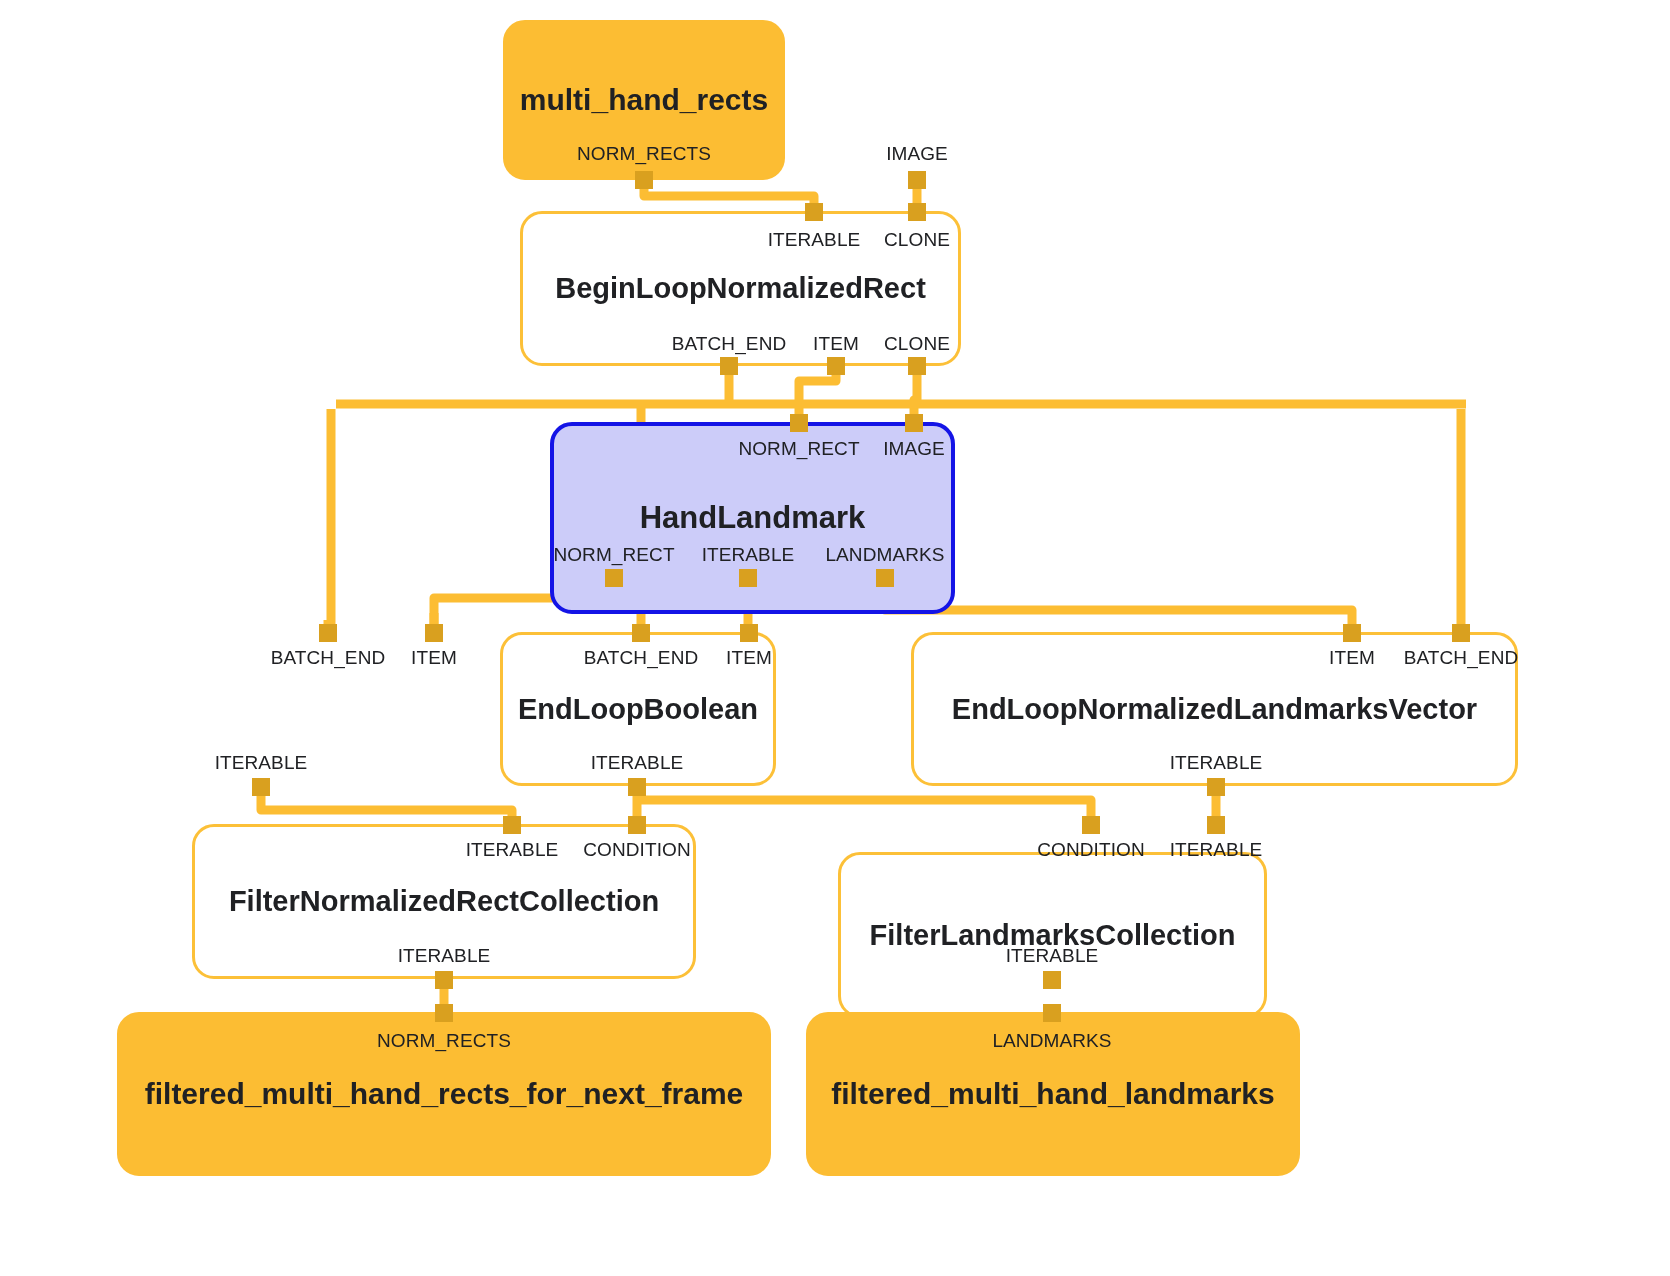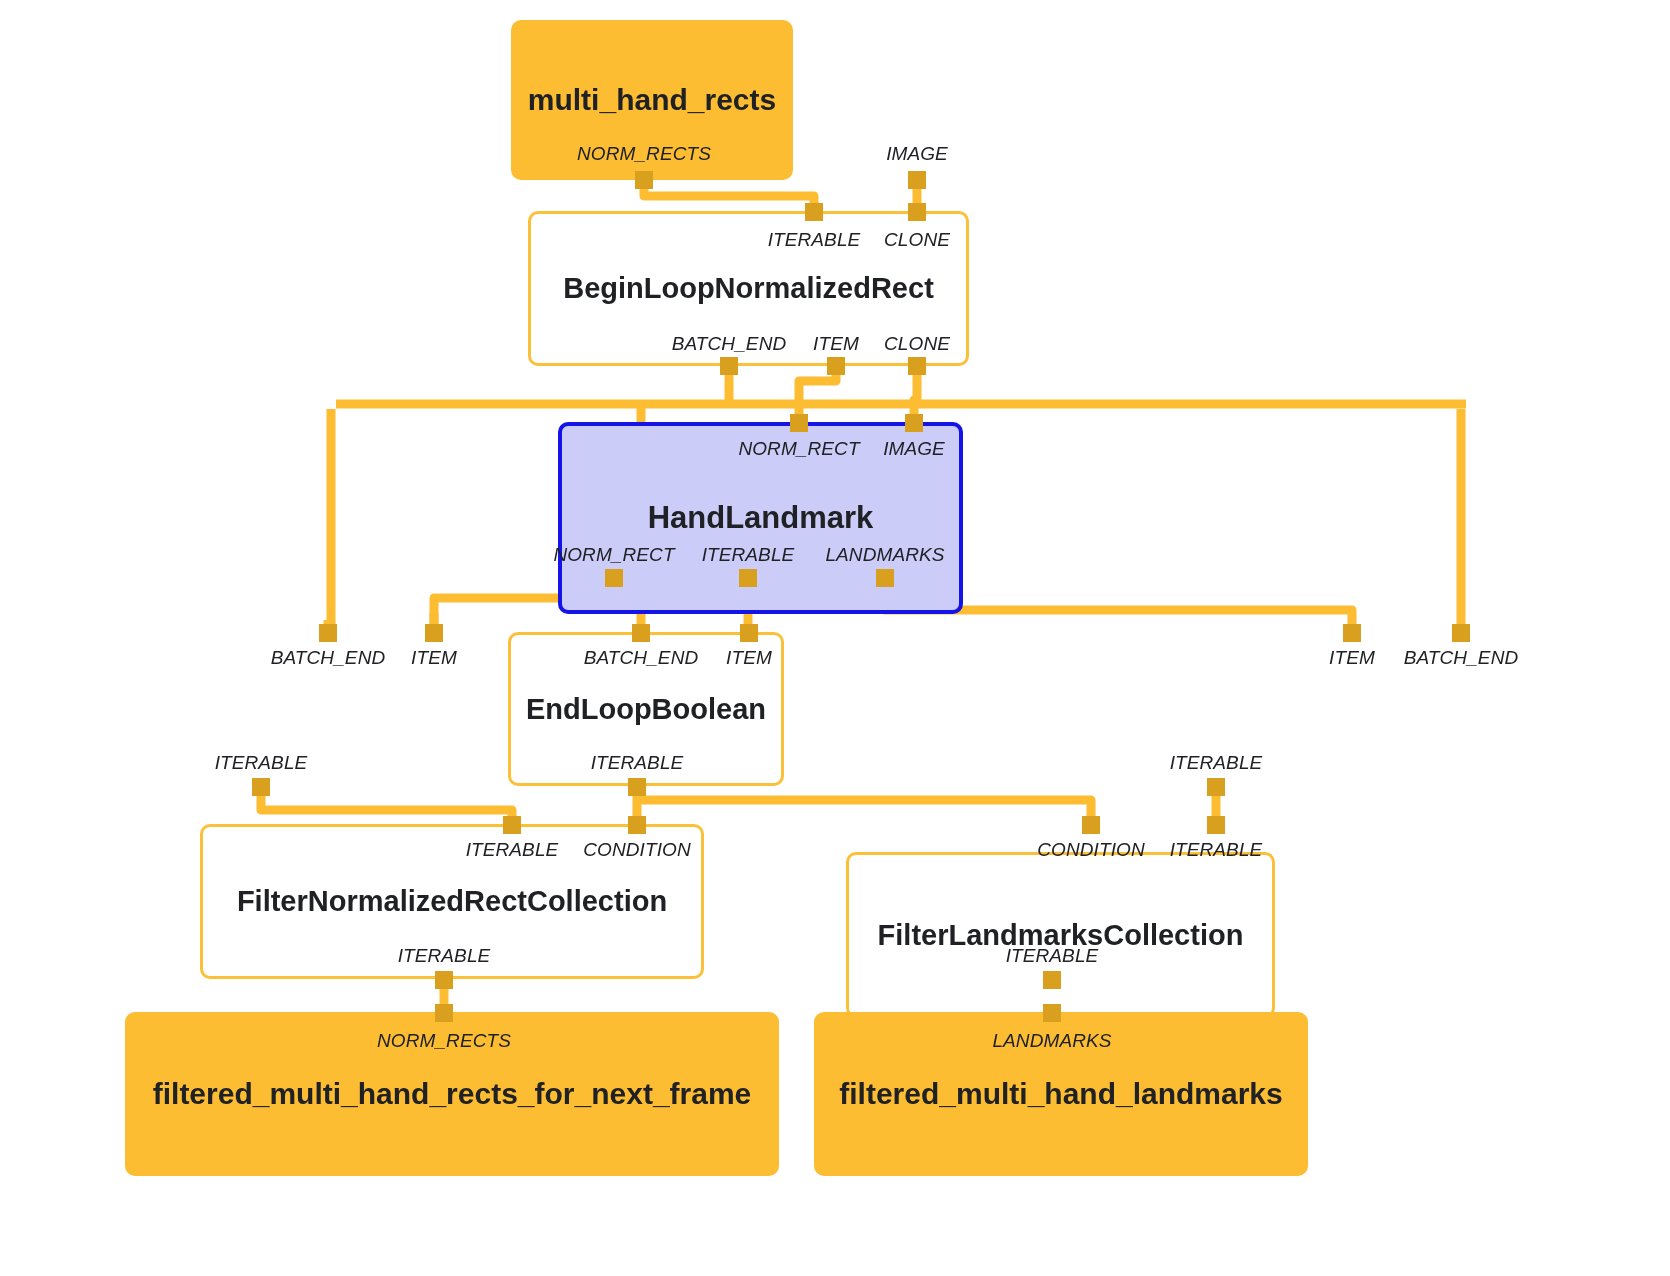--- a/index.html
+++ b/index.html
@@ -1,23 +1,23 @@
 <!DOCTYPE html>
 <html><head>
 <meta charset="utf-8">
 <style>
   html,body{margin:0;padding:0;background:#ffffff;}
   body{width:1670px;height:1276px;font-family:"Liberation Sans",sans-serif;}
   #stage{position:relative;width:1670px;height:1276px;overflow:hidden;background:#fff;}
   #edges{position:absolute;left:0;top:0;width:1670px;height:1276px;}
-  .node{position:absolute;box-sizing:border-box;border-radius:10px;display:flex;
-        flex-direction:column;align-items:center;justify-content:center;margin-left:8px;}
+  .node{position:absolute;box-sizing:border-box;border-radius:22px;display:flex;
+        flex-direction:column;align-items:center;justify-content:center;}
   .node .title{font-weight:bold;color:#202124;line-height:1.05;white-space:nowrap;}
   .port-label{position:absolute;font-size:19px;color:#202124;white-space:nowrap;
-              transform:translateX(-50%);letter-spacing:.1px;font-style:italic;}
+              transform:translateX(-50%);letter-spacing:.1px;}
   .stream{background:#fcbd33;border:2px solid #fcbd33;}
   .stream .title{font-size:30px;}
   .calc{background:#ffffff;border:3px solid #fcc038;}
   .calc .title{font-size:29px;}
   .calc-hl{background:#ccccf9;border:4px solid #1414e6;}
   .calc-hl .title{font-size:31px;}
   .calc-gray{background:#f2f2f2;border:3px solid #f0a44a;}
   .port-sq{position:absolute;width:18px;height:18px;background:#d9a01f;
            transform:translate(-50%,-50%);}
 </style>
@@ -111,20 +111,23 @@
   <div class="node calc" style="left:500px;top:632px;width:276px;height:154px;">
     <div class="title">EndLoopBoolean</div>
   </div>
   <div class="port-label" style="left:641px;top:647px;">BATCH_END</div>
   <div class="port-label" style="left:749px;top:647px;">ITEM</div>
   <div class="port-sq" style="left:641px;top:633px;"></div>
   <div class="port-sq" style="left:749px;top:633px;"></div>
   <div class="port-label" style="left:637px;top:752px;">ITERABLE</div>
   <div class="port-sq" style="left:637px;top:787px;"></div>
 
+  <div class="node calc" style="left:911px;top:632px;width:607px;height:154px;">
+    <div class="title">EndLoopNormalizedLandmarksVector</div>
+  </div>
   <div class="port-label" style="left:1352px;top:647px;">ITEM</div>
   <div class="port-label" style="left:1461px;top:647px;">BATCH_END</div>
   <div class="port-sq" style="left:1352px;top:633px;"></div>
   <div class="port-sq" style="left:1461px;top:633px;"></div>
   <div class="port-label" style="left:1216px;top:752px;">ITERABLE</div>
   <div class="port-sq" style="left:1216px;top:787px;"></div>
 
   <div class="node calc" style="left:192px;top:824px;width:504px;height:155px;">
     <div class="title">FilterNormalizedRectCollection</div>
   </div>

